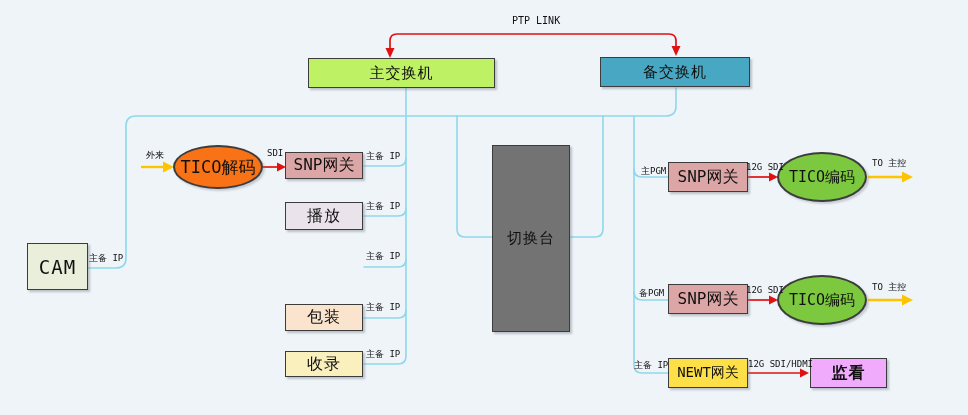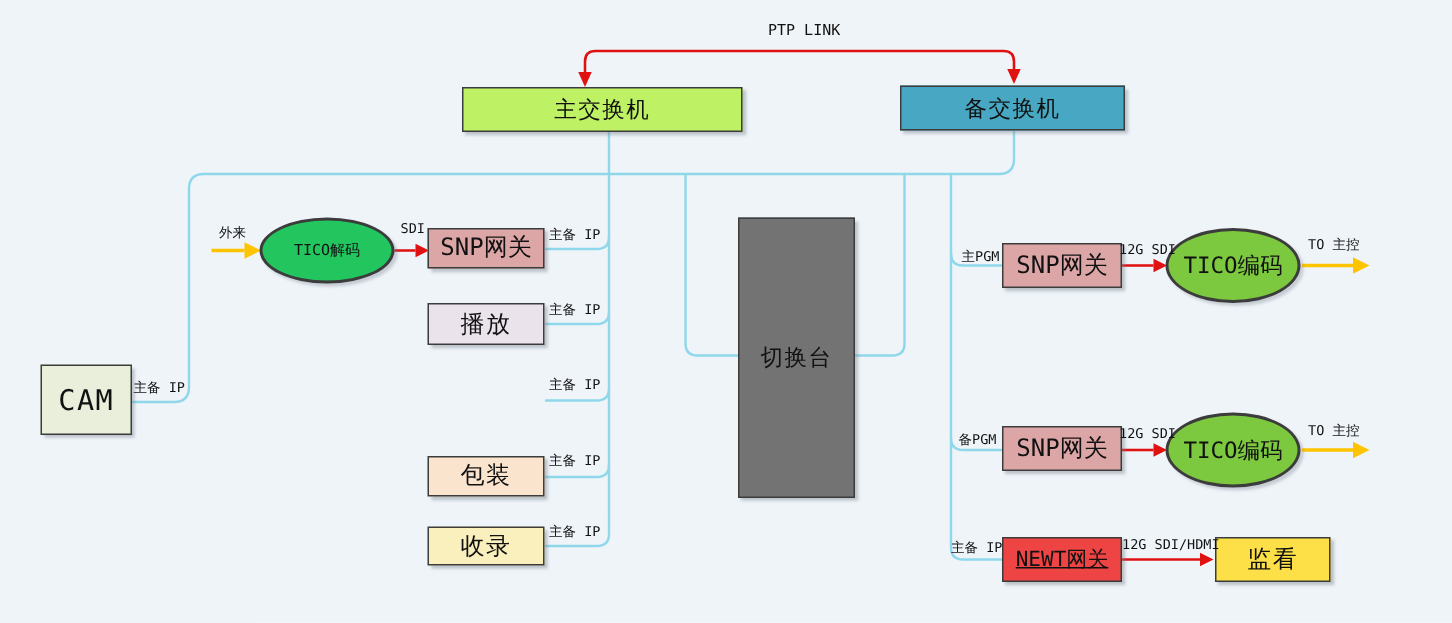--- a/index.html
+++ b/index.html
@@ -63,21 +63,21 @@
     </div>
 
   <div class="n" style="left: 600px; top: 57px; width: 150px; height: 30px; background: rgb(72, 168, 195);">
       <span>备交换机</span>
     </div>
 
   <div class="n" style="left: 27px; top: 243px; width: 61px; height: 47px; font-size: 19px; background: rgb(233, 239, 218);">
       <span>CAM</span>
     </div>
 
-  <div class="n ellipse" style="left: 173px; top: 145px; width: 90px; height: 44px; font-size: 10px; letter-spacing: 0px; background: #22c55e;">
+  <div class="n ellipse" style="left: 173px; top: 145px; width: 90px; height: 44px; font-size: 17px; letter-spacing: 0px; background: #f97316;">
       <span>TICO解码</span>
     </div>
 
   <div class="n big" style="left: 285px; top: 152px; width: 78px; height: 27px; letter-spacing: 0px; background: rgb(221, 166, 166);">
       <span>SNP网关</span>
     </div>
 
   <div class="n big" style="left: 285px; top: 202px; width: 78px; height: 28px; background: rgb(235, 227, 236);">
       <span>播放</span>
     </div>
@@ -104,25 +104,25 @@
     </div>
 
   <div class="n" style="left: 668px; top: 284px; width: 80px; height: 30px; font-size: 16px; letter-spacing: 0px; background: rgb(221, 166, 166);">
       <span>SNP网关</span>
     </div>
 
   <div class="n ellipse" style="left: 777px; top: 275px; width: 90px; height: 50px; font-size: 15px; letter-spacing: 0px; background: rgb(124, 200, 62);">
       <span>TICO编码</span>
     </div>
 
-  <div class="n" style="left: 668px; top: 358px; width: 80px; height: 30px; font-size: 14px; letter-spacing: 0px; background: #ef4444; text-decoration: underline;">
+  <div class="n" style="left: 668px; top: 358px; width: 80px; height: 30px; font-size: 14px; letter-spacing: 0px; background: #fde047;">
       <span>NEWT网关</span>
     </div>
 
-  <div class="n big" style="left: 810px; top: 358px; width: 77px; height: 30px; background: #fde047;">
+  <div class="n big" style="left: 810px; top: 358px; width: 77px; height: 30px; background: #f0abfc; font-weight: bold;">
       <span>监看</span>
     </div>
 
   <div class="sl" style="left:512px;top:15px;font-size:10px;">PTP LINK</div>
   <div class="sl" style="left:146px;top:149px;">外来</div>
   <div class="sl" style="left:267px;top:148px;">SDI</div>
   <div class="sl" style="left:89px;top:252px;">主备 IP</div>
   <div class="sl" style="left:366px;top:150px;">主备 IP</div>
   <div class="sl" style="left:366px;top:200px;">主备 IP</div>
   <div class="sl" style="left:366px;top:250px;">主备 IP</div>

